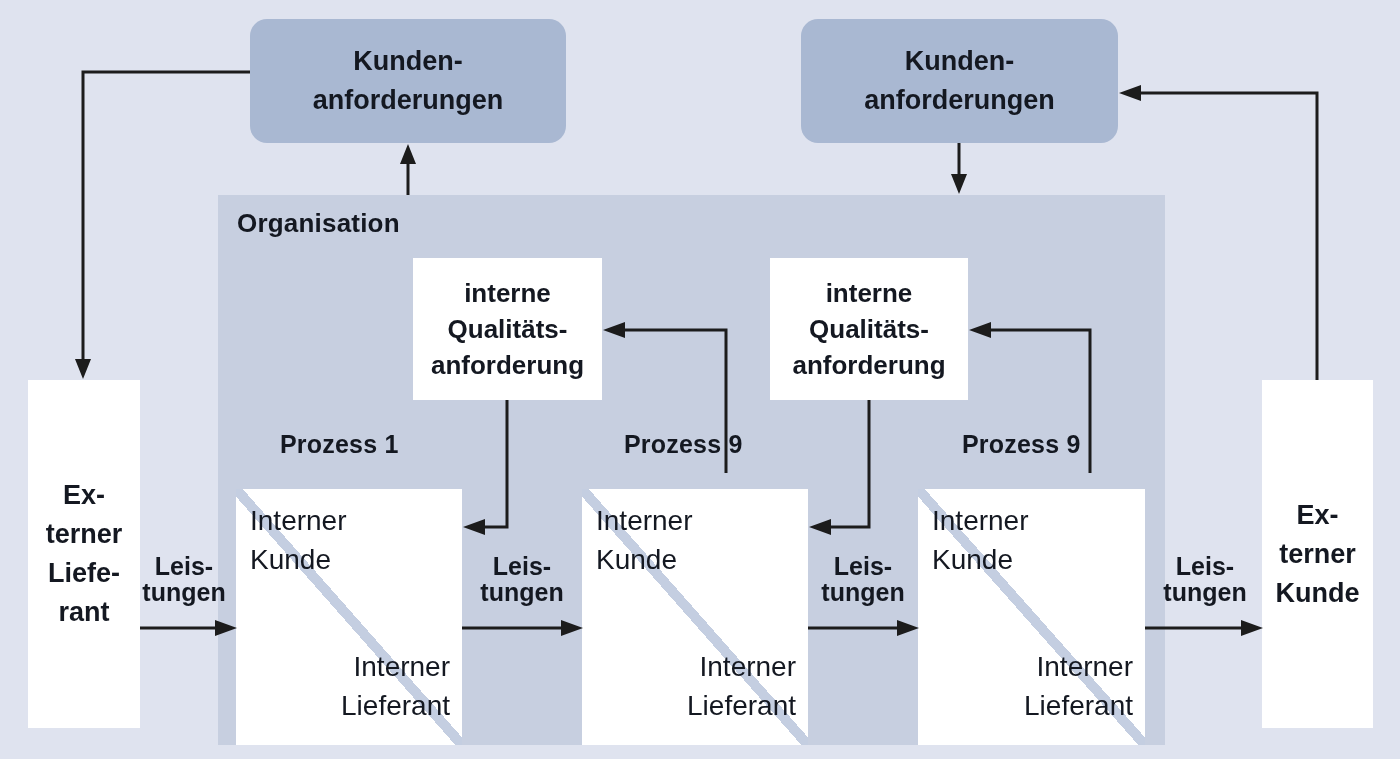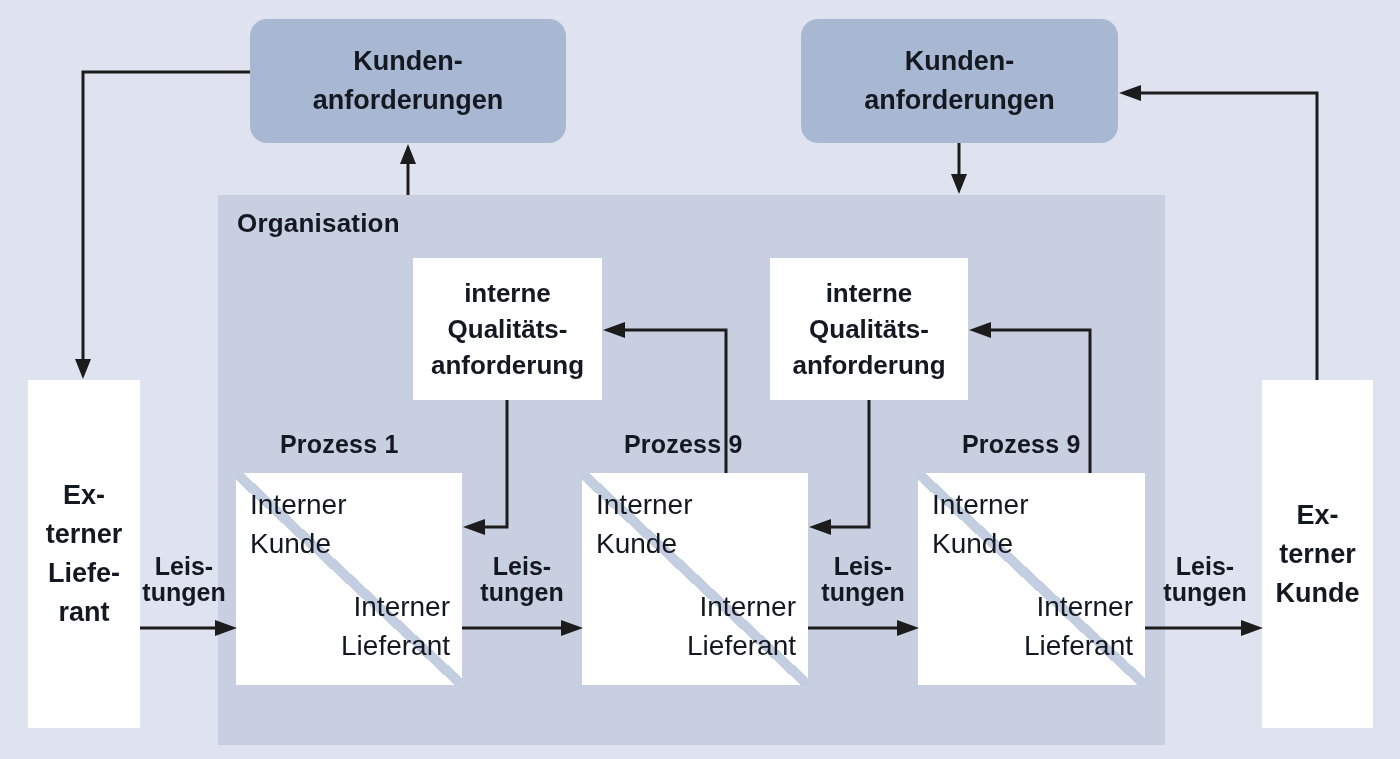--- a/index.html
+++ b/index.html
@@ -26,21 +26,21 @@
   .iqa-box{
     background:var(--process-fill,#ffffff);
     display:flex;align-items:center;justify-content:center;text-align:center;
     font-size:26px;line-height:36px;font-weight:700;
   }
   .process-title{
     position:absolute;top:430px;height:30px;
     font-size:25px;font-weight:700;letter-spacing:.2px;margin-left:44px;
   }
   .process-square{
-    position:absolute;top:473px;height:212px;
+    position:absolute;top:489px;height:256px;
     background:linear-gradient(to top right,
       var(--process-fill,#ffffff) calc(50% - 5px),
       var(--diagonal-stripe,#c4cee1) calc(50% - 5px),
       var(--diagonal-stripe,#c4cee1) calc(50% + 5px),
       var(--process-fill,#ffffff) calc(50% + 5px));
   }
   .pk{position:absolute;left:14px;top:12px;font-size:28px;line-height:39px;}
   .pl{position:absolute;right:12px;bottom:20px;text-align:right;font-size:28px;line-height:39px;}
   .ext-box{
     background:var(--process-fill,#ffffff);

